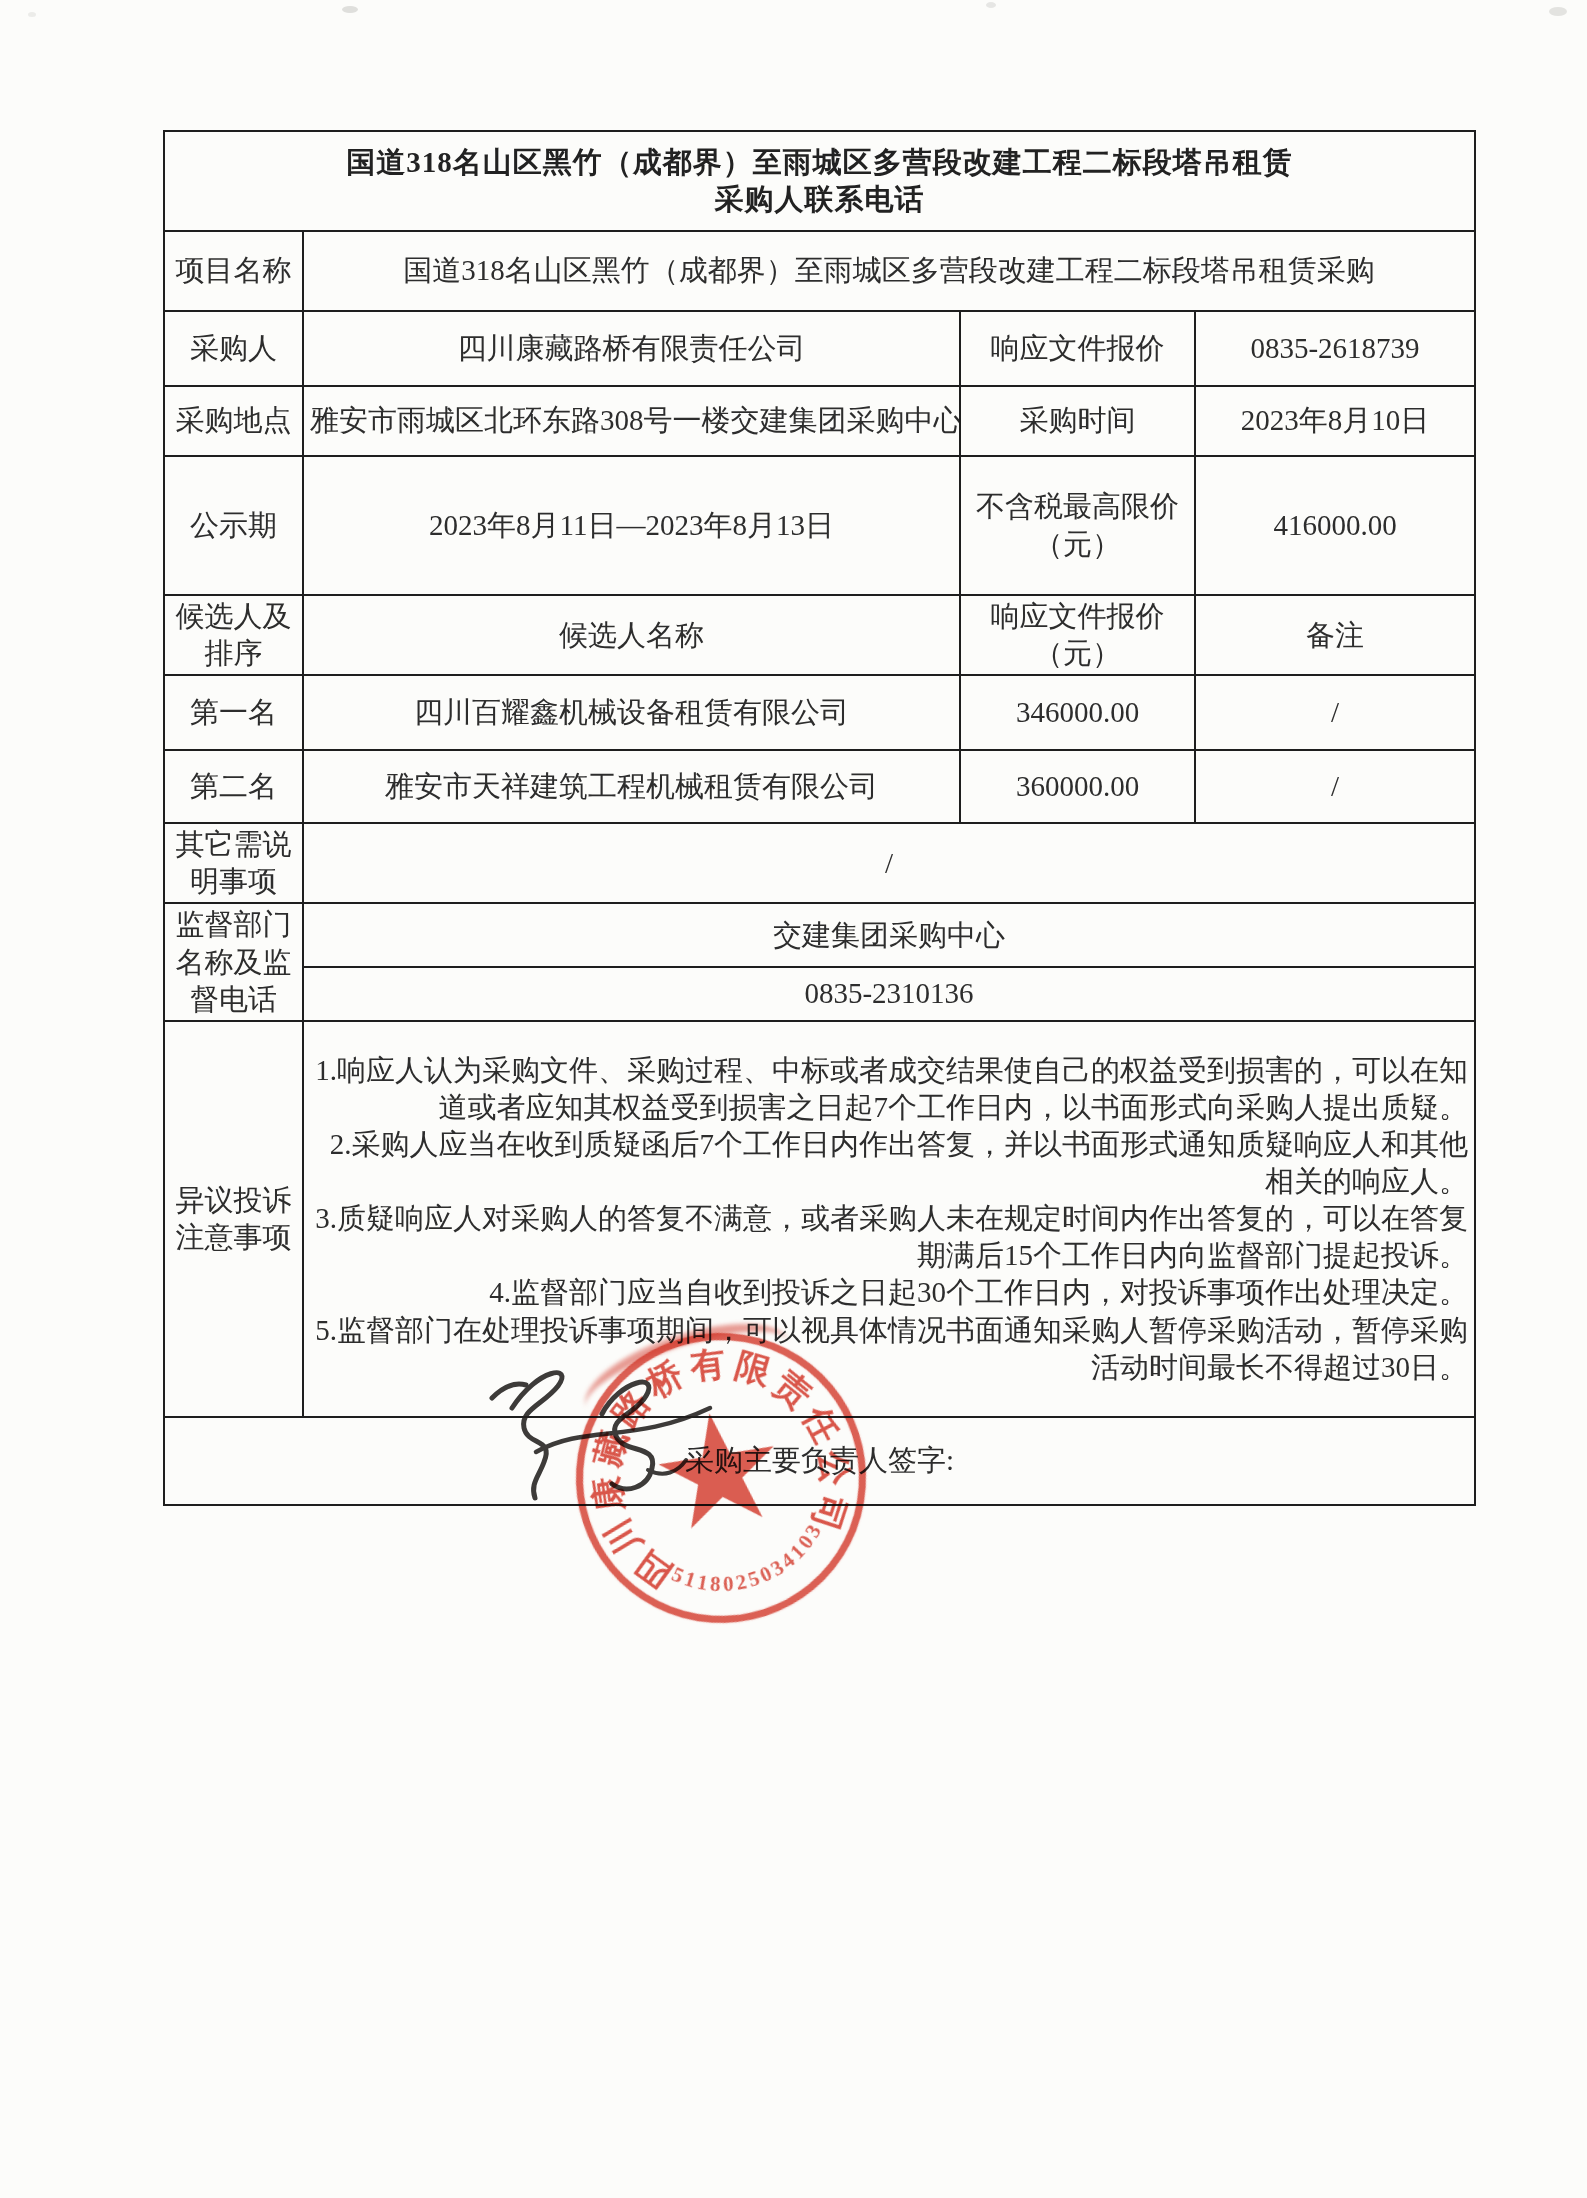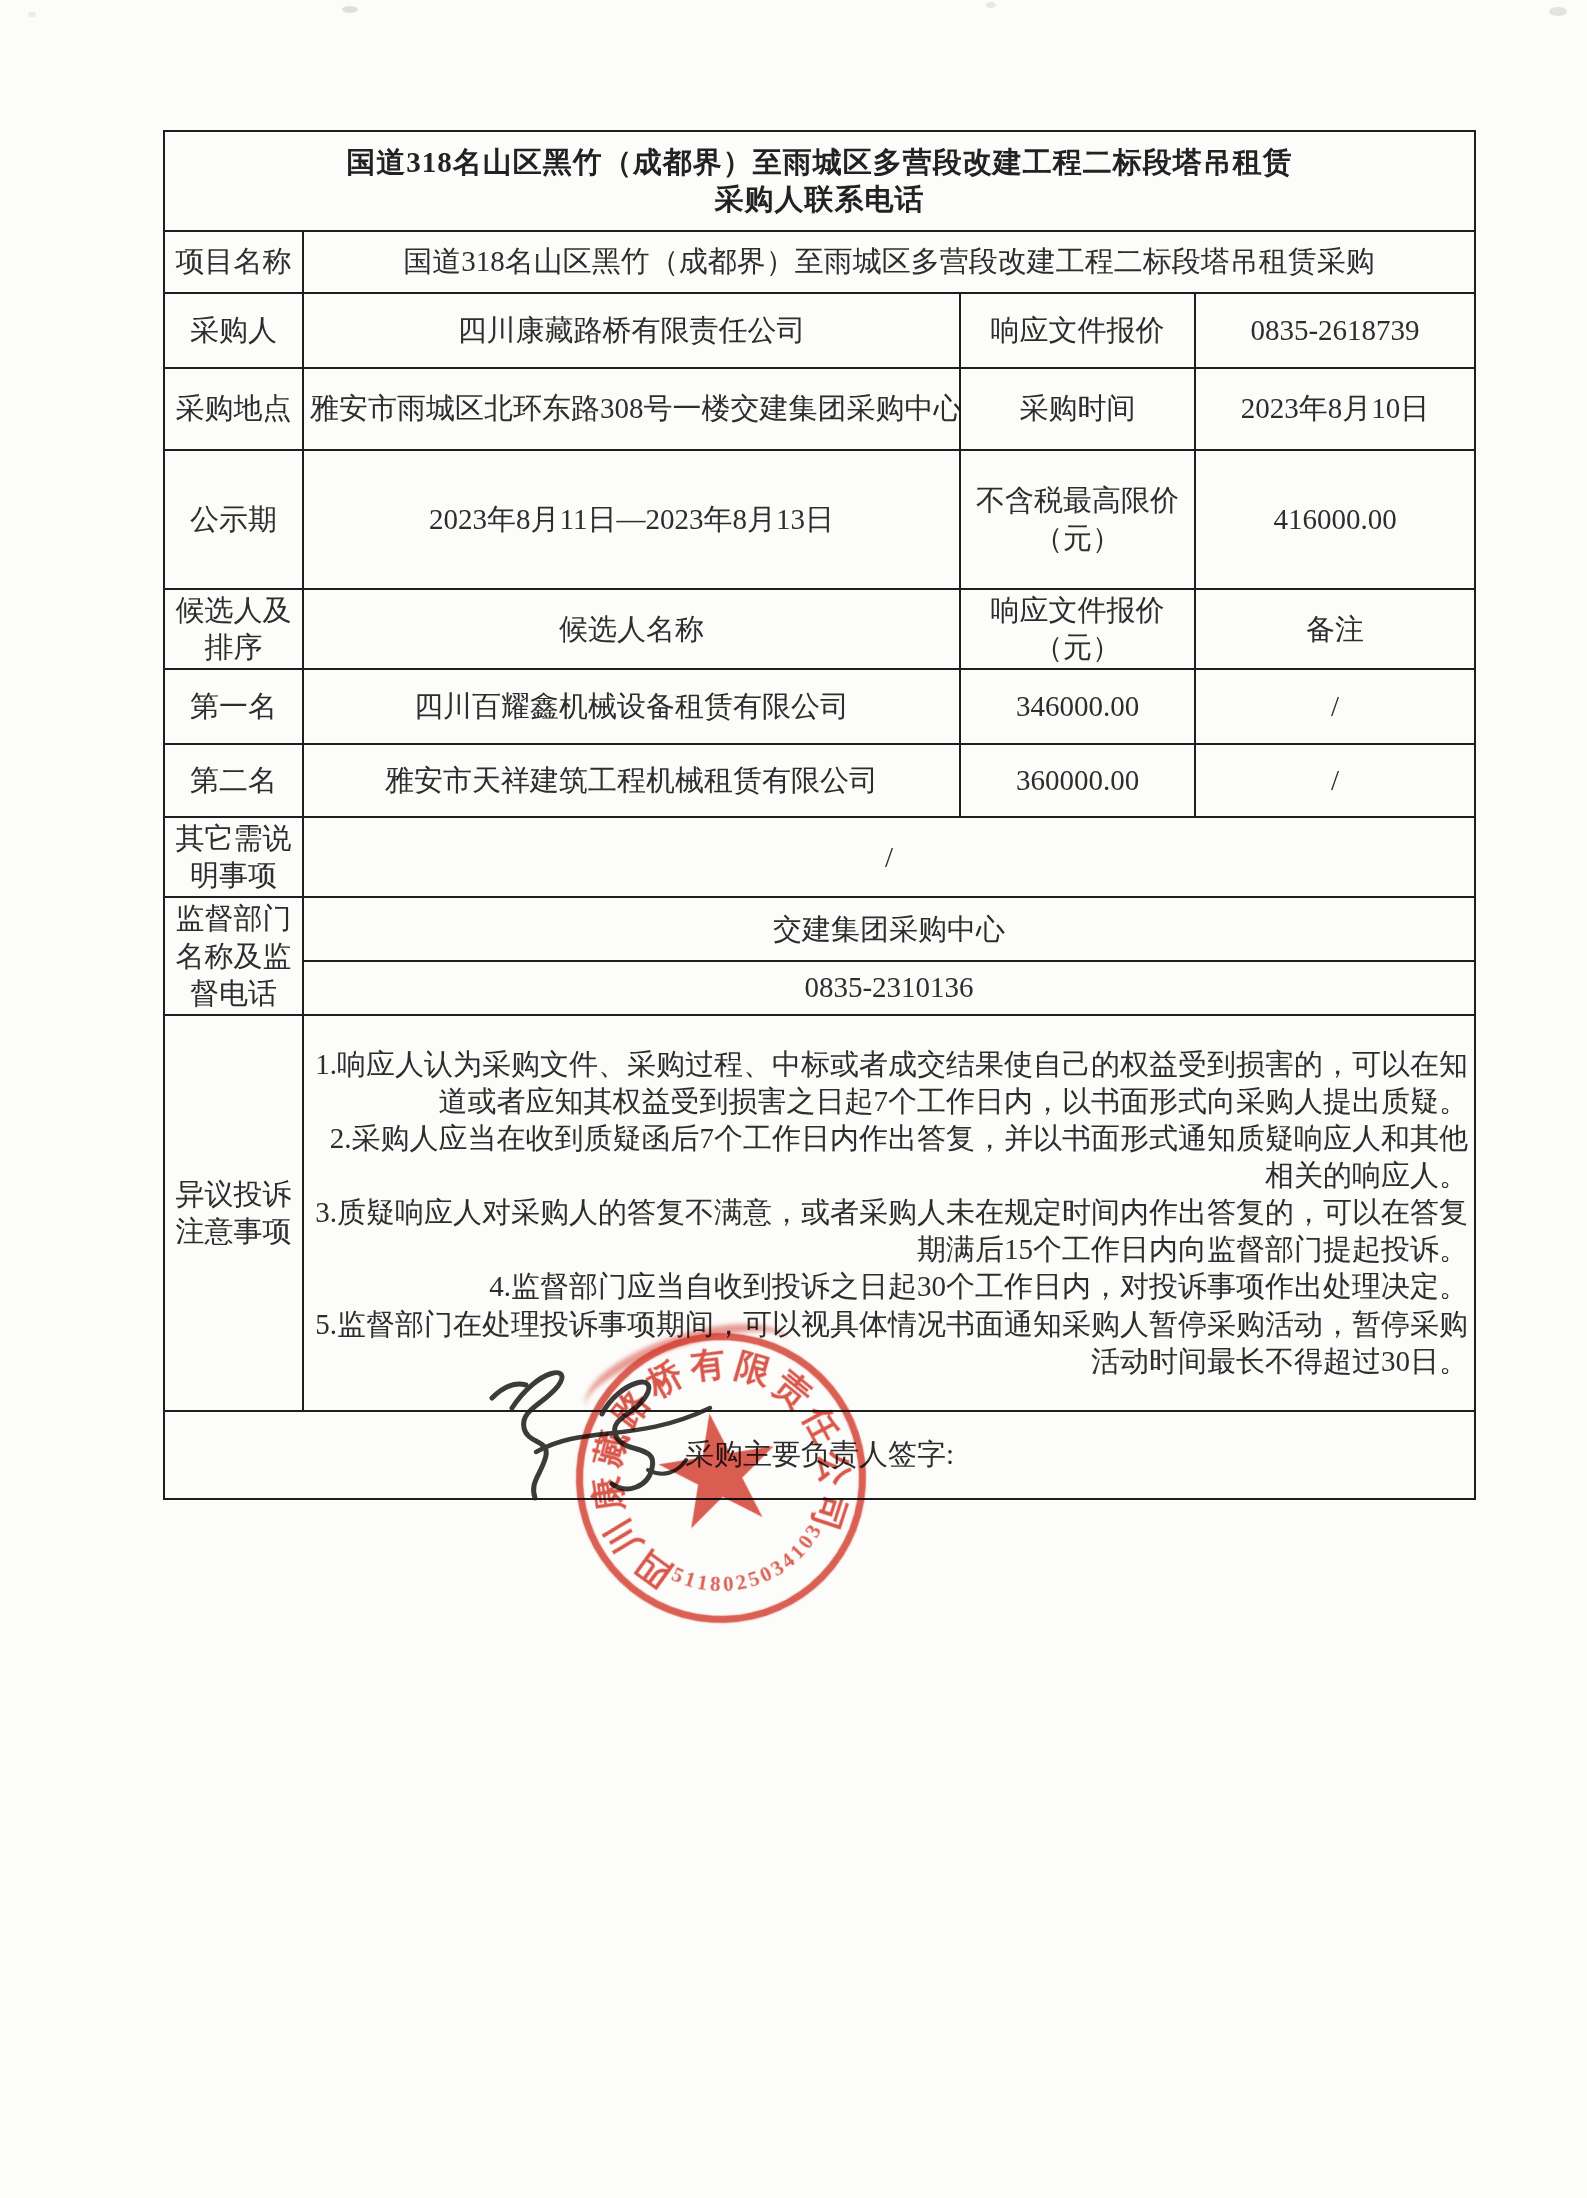--- a/index.html
+++ b/index.html
@@ -102,33 +102,33 @@
     </colgroup>
 
     <tbody>
         <tr style="height:100px">
       <td colspan="4" class="title-cell">
         <div>国道318名山区黑竹（成都界）至雨城区多营段改建工程二标段塔吊租赁</div>
         <div>采购人联系电话</div>
       </td>
     </tr>
 
-    <tr style="height:62px">
+    <tr style="height:80px">
       <td class="label-cell">项目名称</td>
       <td colspan="3">国道318名山区黑竹（成都界）至雨城区多营段改建工程二标段塔吊租赁采购</td>
     </tr>
 
     <tr style="height:75px">
       <td class="label-cell">采购人</td>
       <td>四川康藏路桥有限责任公司</td>
       <td class="label-cell">响应文件报价</td>
       <td>0835-2618739</td>
     </tr>
 
-    <tr style="height:82px">
+    <tr style="height:70px">
       <td class="label-cell">采购地点</td>
       <td class="nowrap">雅安市雨城区北环东路308号一楼交建集团采购中心</td>
       <td class="label-cell">采购时间</td>
       <td>2023年8月10日</td>
     </tr>
 
     <tr style="height:139px">
       <td class="label-cell">公示期</td>
       <td>2023年8月11日—2023年8月13日</td>
       <td class="label-cell">不含税最高限价（元）</td>

